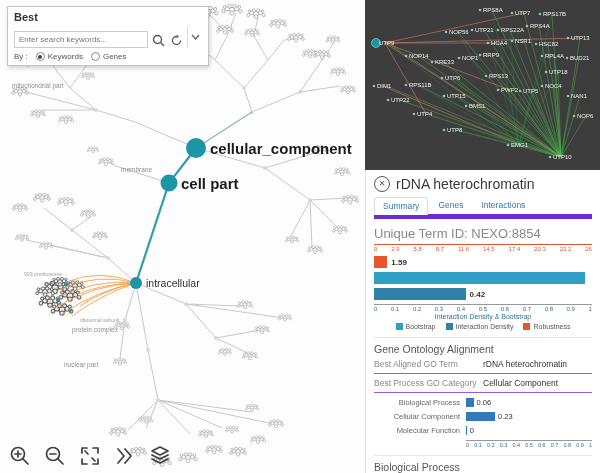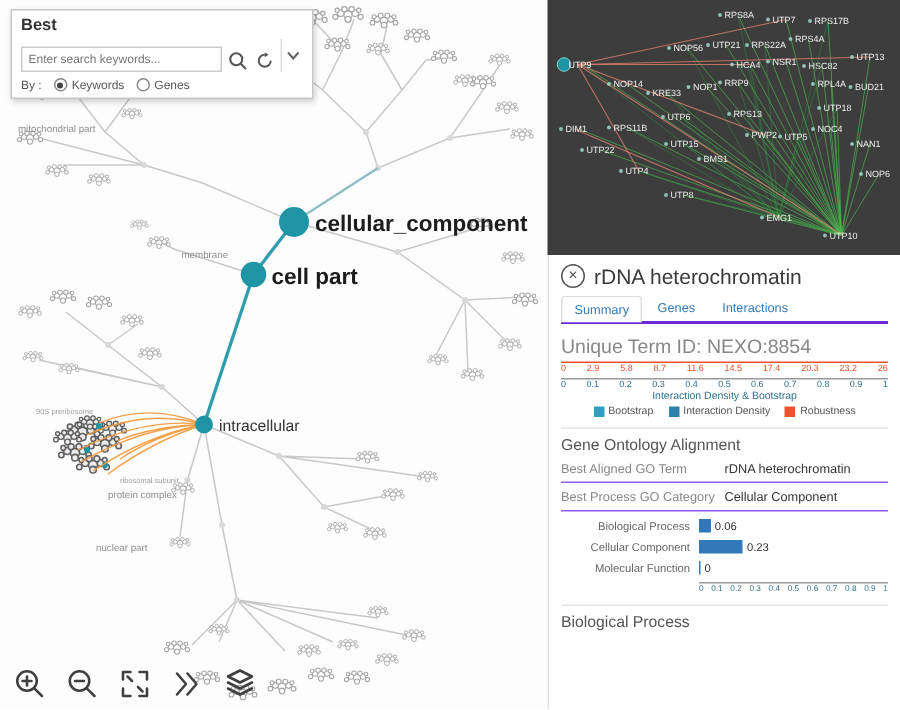--- a/index.html
+++ b/index.html
@@ -50,21 +50,21 @@
   .gdot-big{fill:#1d95a5;stroke:#8fe0d8;stroke-width:.6}
   .glabel{fill:#efefef;font-size:6px}
 
   
   #detail{position:absolute;left:365px;top:170px;width:235px;height:303px;background:#fff;
     border-left:1px solid #e3e3e3;box-sizing:border-box;padding:6px 8px;overflow:hidden}
   .d-header{display:flex;align-items:center;gap:6px}
   .close-btn{width:14px;height:14px;border:1.5px solid #555;border-radius:50%;display:flex;align-items:center;
     justify-content:center;font-size:8px;color:#555;font-weight:bold;line-height:1;cursor:pointer;flex:0 0 auto}
   .d-title{font-size:14px;color:#3a3a3a}
-  .tabs{display:flex;gap:2px;margin-top:5px;border-bottom:2px solid #6d28d9}
+  .tabs{display:flex;gap:2px;margin-top:5px;border-bottom:5px solid #6d28d9}
   .tab{font-size:8.5px;color:#337ab7;padding:3px 8px;cursor:pointer}
   .tab.active{border:1px solid #ddd;border-bottom:1px solid #fff;border-radius:3px 3px 0 0;margin-bottom:-1px}
   .uid{font-size:13px;color:#888;margin-top:7px}
   .sec-label{font-size:9.5px;color:#888;margin-top:5px}
   .rticks{display:flex;justify-content:space-between;font-size:6px;margin-top:3px}
   .rticks.top{color:#e8542c;border-top:1px solid #e8542c;padding-top:1px}
   .rticks.bot{color:#31708f;border-top:1px solid #999;padding-top:1px}
   #rob-bars{margin:3px 0 1px}
   .rbar-row{display:flex;align-items:center;height:12px;margin:4px 0}
   .rbar{height:12px}
@@ -463,20 +463,33 @@
           <span>2.9</span>
           <span>5.8</span>
           <span>8.7</span>
           <span>11.6</span>
           <span>14.5</span>
           <span>17.4</span>
           <span>20.3</span>
           <span>23.2</span>
           <span>26</span>
         </div>
+      <div id="rob-bars">
+          <div class="rbar-row">
+            <div class="rbar" style="width: 6.11538%; background: rgb(232, 84, 44);"></div>
+            <span class="rbar-val">1.59</span>
+          </div>
+          <div class="rbar-row">
+            <div class="rbar" style="width: 97%; background: rgb(47, 159, 196);"></div>
+          </div>
+          <div class="rbar-row">
+            <div class="rbar" style="width: 42%; background: rgb(47, 129, 168);"></div>
+            <span class="rbar-val">0.42</span>
+          </div>
+        </div>
       <div class="rticks bot" id="rob-bottom">
           <span>0</span>
           <span>0.1</span>
           <span>0.2</span>
           <span>0.3</span>
           <span>0.4</span>
           <span>0.5</span>
           <span>0.6</span>
           <span>0.7</span>
           <span>0.8</span>

